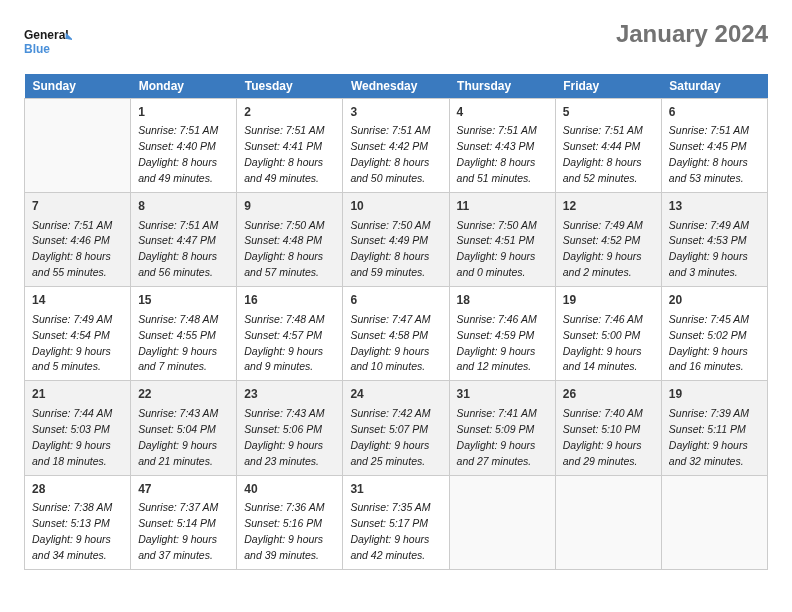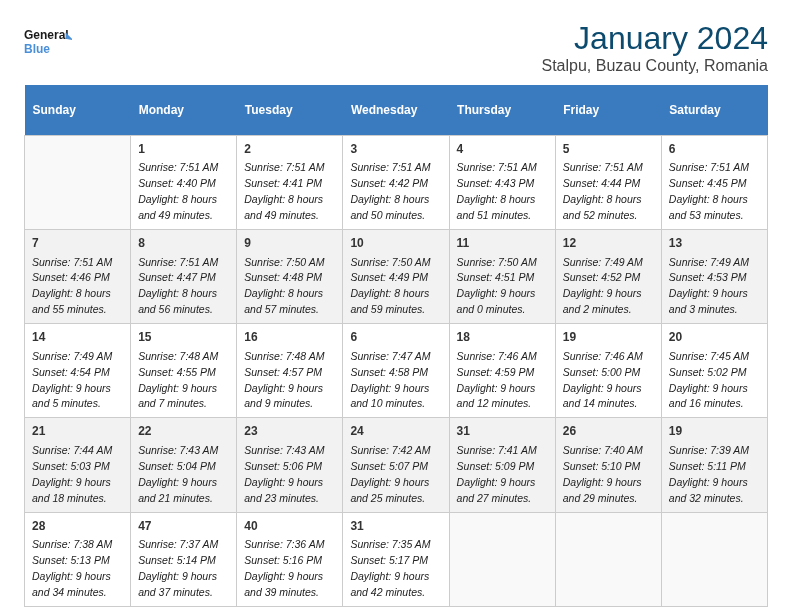--- a/index.html
+++ b/index.html
@@ -18,38 +18,38 @@
     }
     .logo {
       display: flex;
       align-items: center;
       gap: 4px;
     }
     .title-block {
       text-align: right;
     }
     .month-title {
-      font-size: 32px;
-      font-weight: normal;
-      color: #0c4a6e;
+      font-size: 24px;
+      font-weight: bold;
+      color: #737373;
     }
     .location-title {
       font-size: 16px;
       color: #444;
     }
     table {
       width: 100%;
       border-collapse: collapse;
       font-size: 11px;
     }
     thead tr th {
       background-color: #3a7abf;
       color: #fff;
       text-align: left;
-      padding: 18px 8px;
+      padding: 5px 8px;
       font-size: 12px;
       font-weight: bold;
     }
     tbody tr td {
       border: 1px solid #ccc;
       vertical-align: top;
       padding: 5px 7px;
       width: 14.28%;
       min-height: 80px;
       color: #333;
@@ -82,21 +82,20 @@
 <div class="header">
   <div class="logo">
   <svg width="48" height="44" viewBox="0 0 60 44" xmlns="http://www.w3.org/2000/svg">
     <text x="0" y="18" font-size="15" font-weight="bold" font-family="Arial" fill="#1a1a1a">General</text>
     <text x="0" y="36" font-size="15" font-weight="bold" font-family="Arial" fill="#4a90d9">Blue</text>
     <polygon points="52,10 62,20 52,18" fill="#4a90d9"></polygon>
   </svg>
 </div>
   <div class="title-block">
     <div class="month-title">January 2024</div>
-    <div class="location-title">Stalpu, Buzau County, Romania</div>
   </div>
 </div>
 
 <table>
   <thead>
     <tr>
     <th>Sunday</th>
         <th>Monday</th>
         <th>Tuesday</th>
         <th>Wednesday</th>

